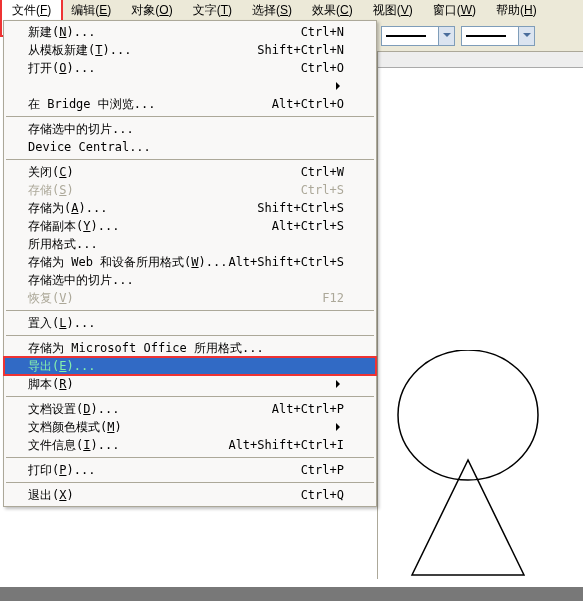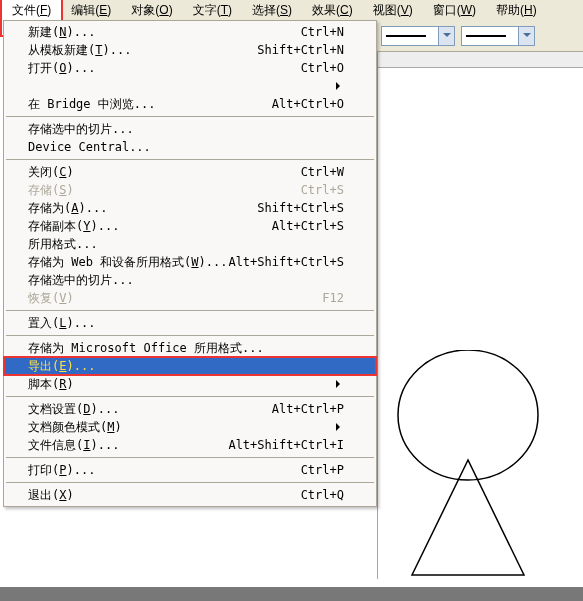--- a/index.html
+++ b/index.html
@@ -115,21 +115,21 @@
     height: 18px;
     padding: 0 32px 0 24px;
     font-family: "SimSun","宋体",monospace;
     font-size: 12px;
     color: #000;
     white-space: nowrap;
   }
   .row.disabled { color: #aca899; }
   .row.selected {
     background: #316ac5;
-    color: #fde047;
+    color: #86efac;
   }
   .row.boxed {
     outline: 2px solid #e33;
     outline-offset: -1px;
   }
   .row .label { flex: 1; }
   .row .shortcut { margin-left: auto; font-family: "SimSun","宋体",monospace; }
   .row .sub {
     margin-left: auto;
     border: 4px solid transparent;

